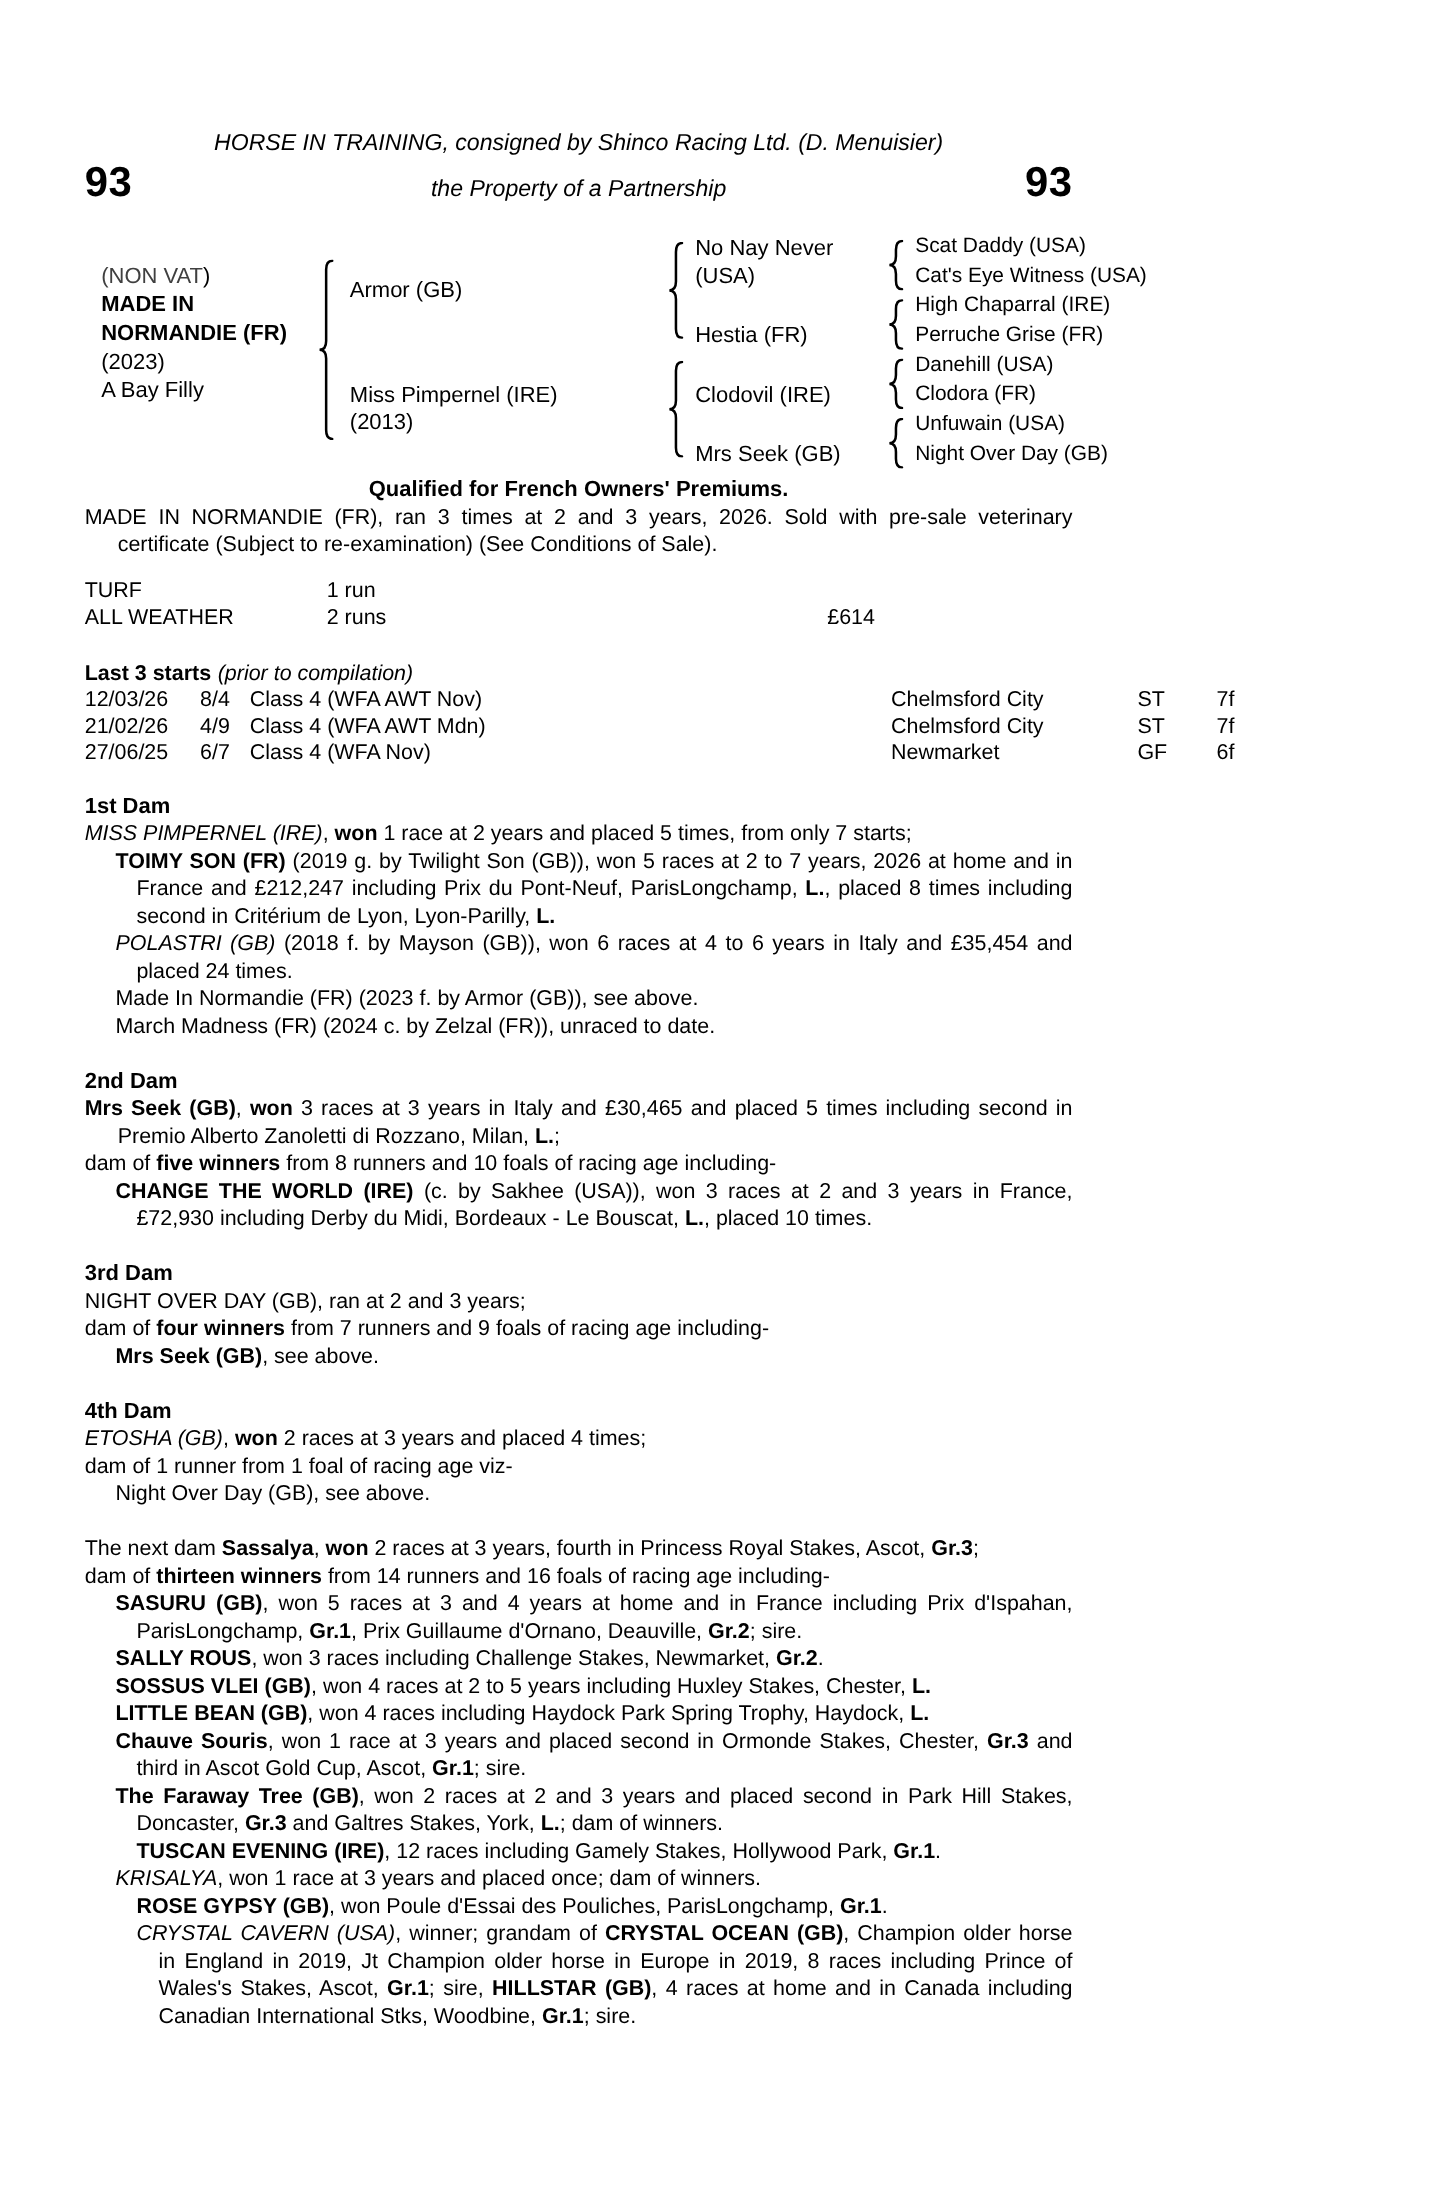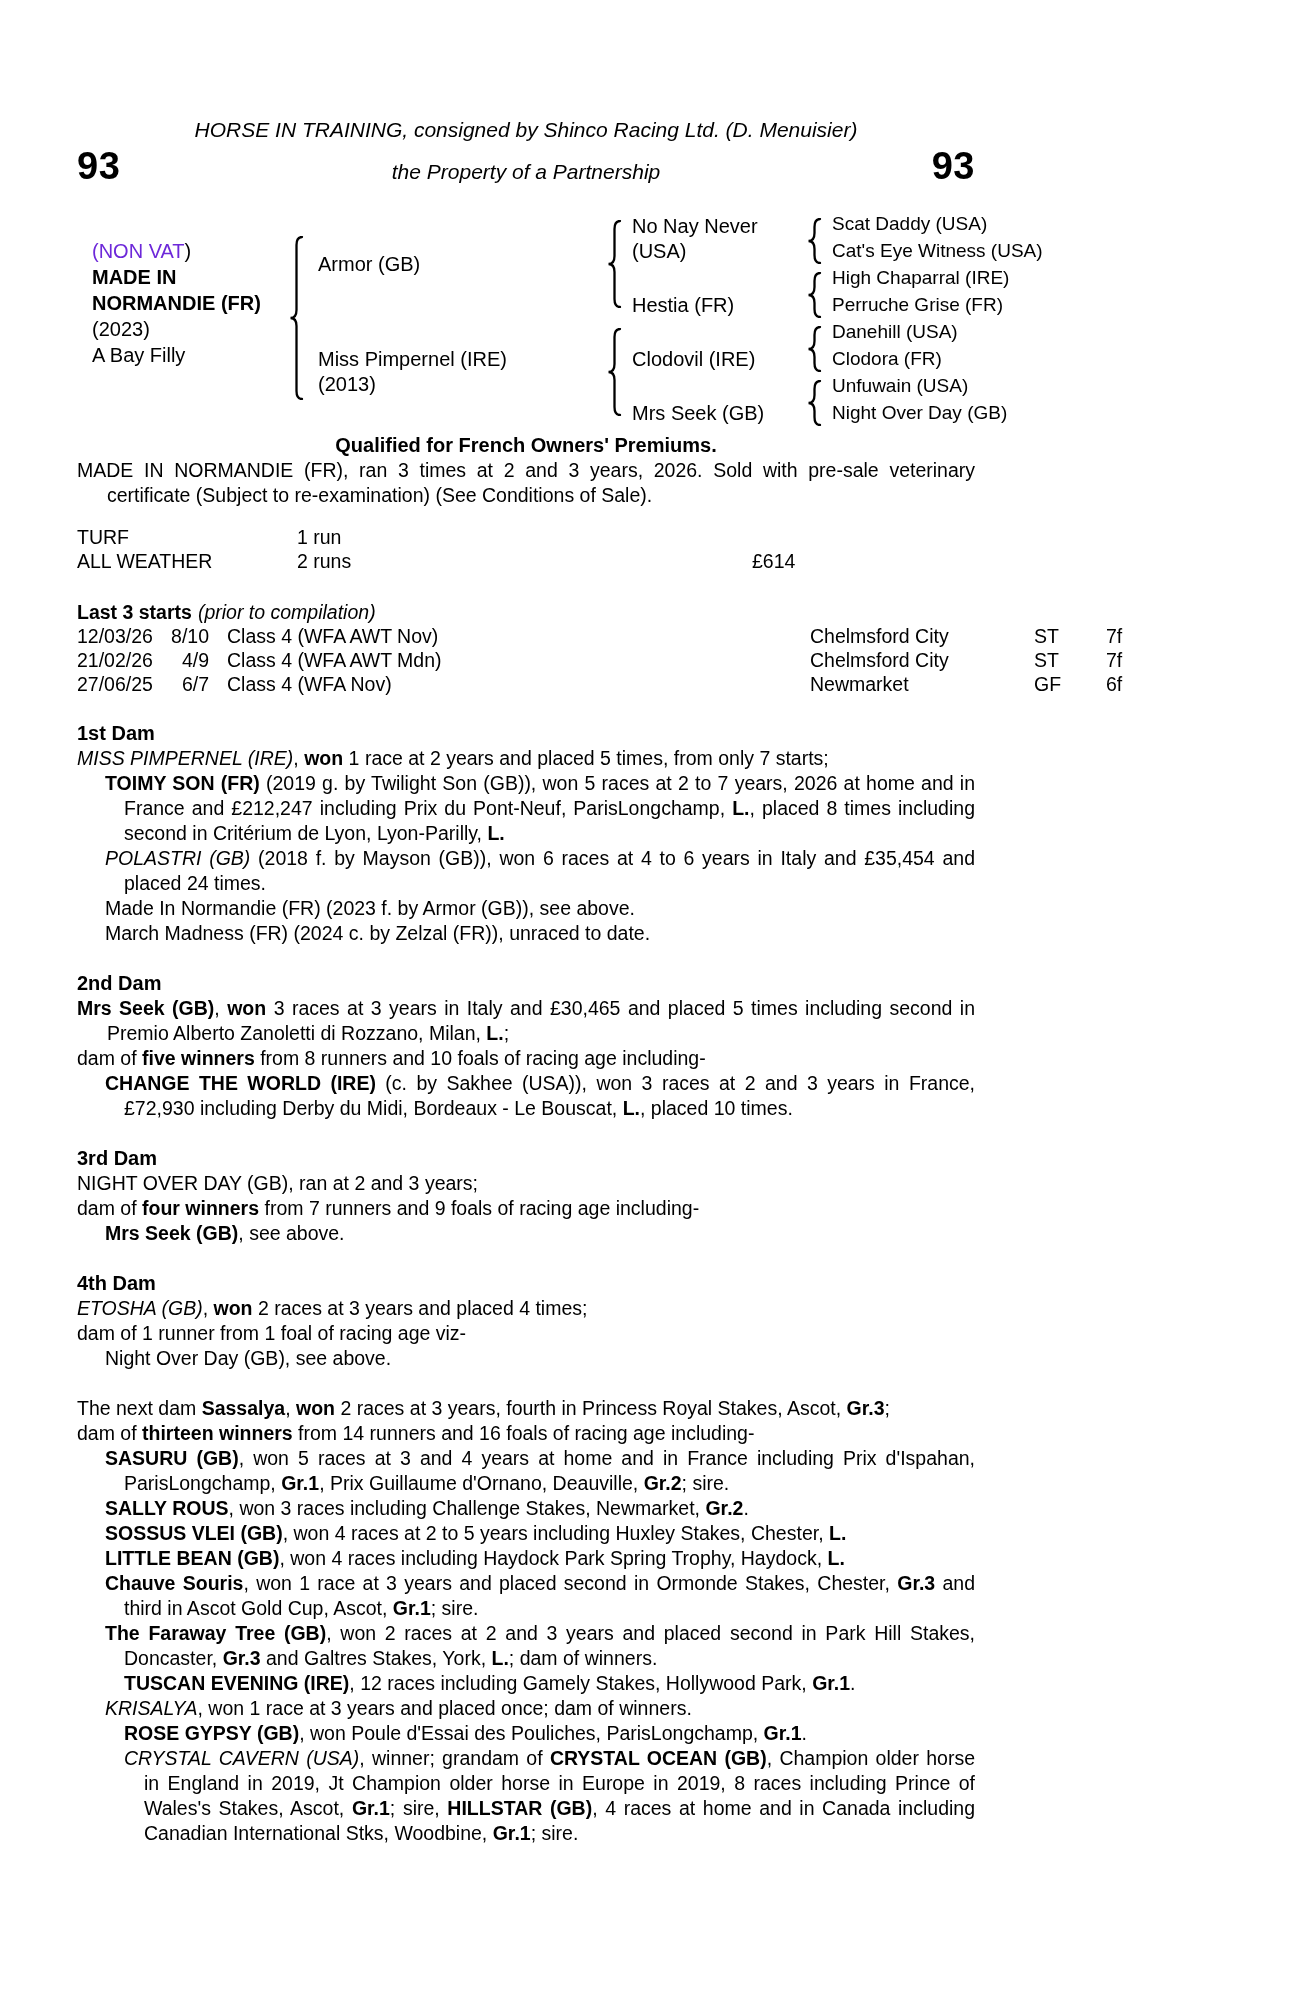--- a/index.html
+++ b/index.html
@@ -13,21 +13,21 @@
 
   
   .h1{font-style:italic;font-size:21px;line-height:24px;text-align:center;}
   .lot-row{display:flex;align-items:baseline;margin-top:4px;}
   .lot{font-weight:700;font-size:38px;line-height:40px;letter-spacing:.5px;}
   .h2{flex:1;text-align:center;font-style:italic;font-size:21px;}
 
   
   .ped{display:flex;margin-top:24px;}
   .ped-name{width:234px;box-sizing:border-box;padding:28px 0 0 15px;font-size:20px;line-height:26px;}
-  .vat-red{color:#6d28d9;}
+  .vat-red{color:#404040;}
   .horse-name{font-weight:700;width:196px;}
   .ped-main-brace{display:flex;align-items:center;}
   .ped-right{flex:1;display:flex;flex-direction:column;}
   .ped-half{height:108px;display:flex;align-items:center;}
   .parent-cell{width:300px;box-sizing:border-box;padding-left:12px;font-size:20px;line-height:25px;}
   .g3col{flex:1;display:flex;flex-direction:column;}
   .g3row{height:54px;display:flex;align-items:flex-end;}
   .g3label{width:182px;box-sizing:border-box;padding-left:8px;font-size:20px;}
   .gp-pair{padding-left:8px;font-size:19px;line-height:27px;white-space:nowrap;}
   svg.brace{flex:0 0 auto;}
@@ -167,21 +167,21 @@
       <div>ALL WEATHER</div>
       <div>2 runs</div>
       <div>£614</div>
     </div>
   </div>
 
   <div class="starts">
     <div class="starts-title"><span>Last 3 starts</span><span class="starts-sub">(prior to compilation)</span></div>
     <div class="start-row">
       <div>12/03/26</div>
-      <div class="start-pos">8/10</div>
+      <div class="start-pos">8/4</div>
       <div class="start-cls">Class 4 (WFA AWT Nov)</div>
       <div>Chelmsford City</div>
       <div>ST</div>
       <div>7f</div>
     </div>
     <div class="start-row">
       <div>21/02/26</div>
       <div class="start-pos">4/9</div>
       <div class="start-cls">Class 4 (WFA AWT Mdn)</div>
       <div>Chelmsford City</div>

